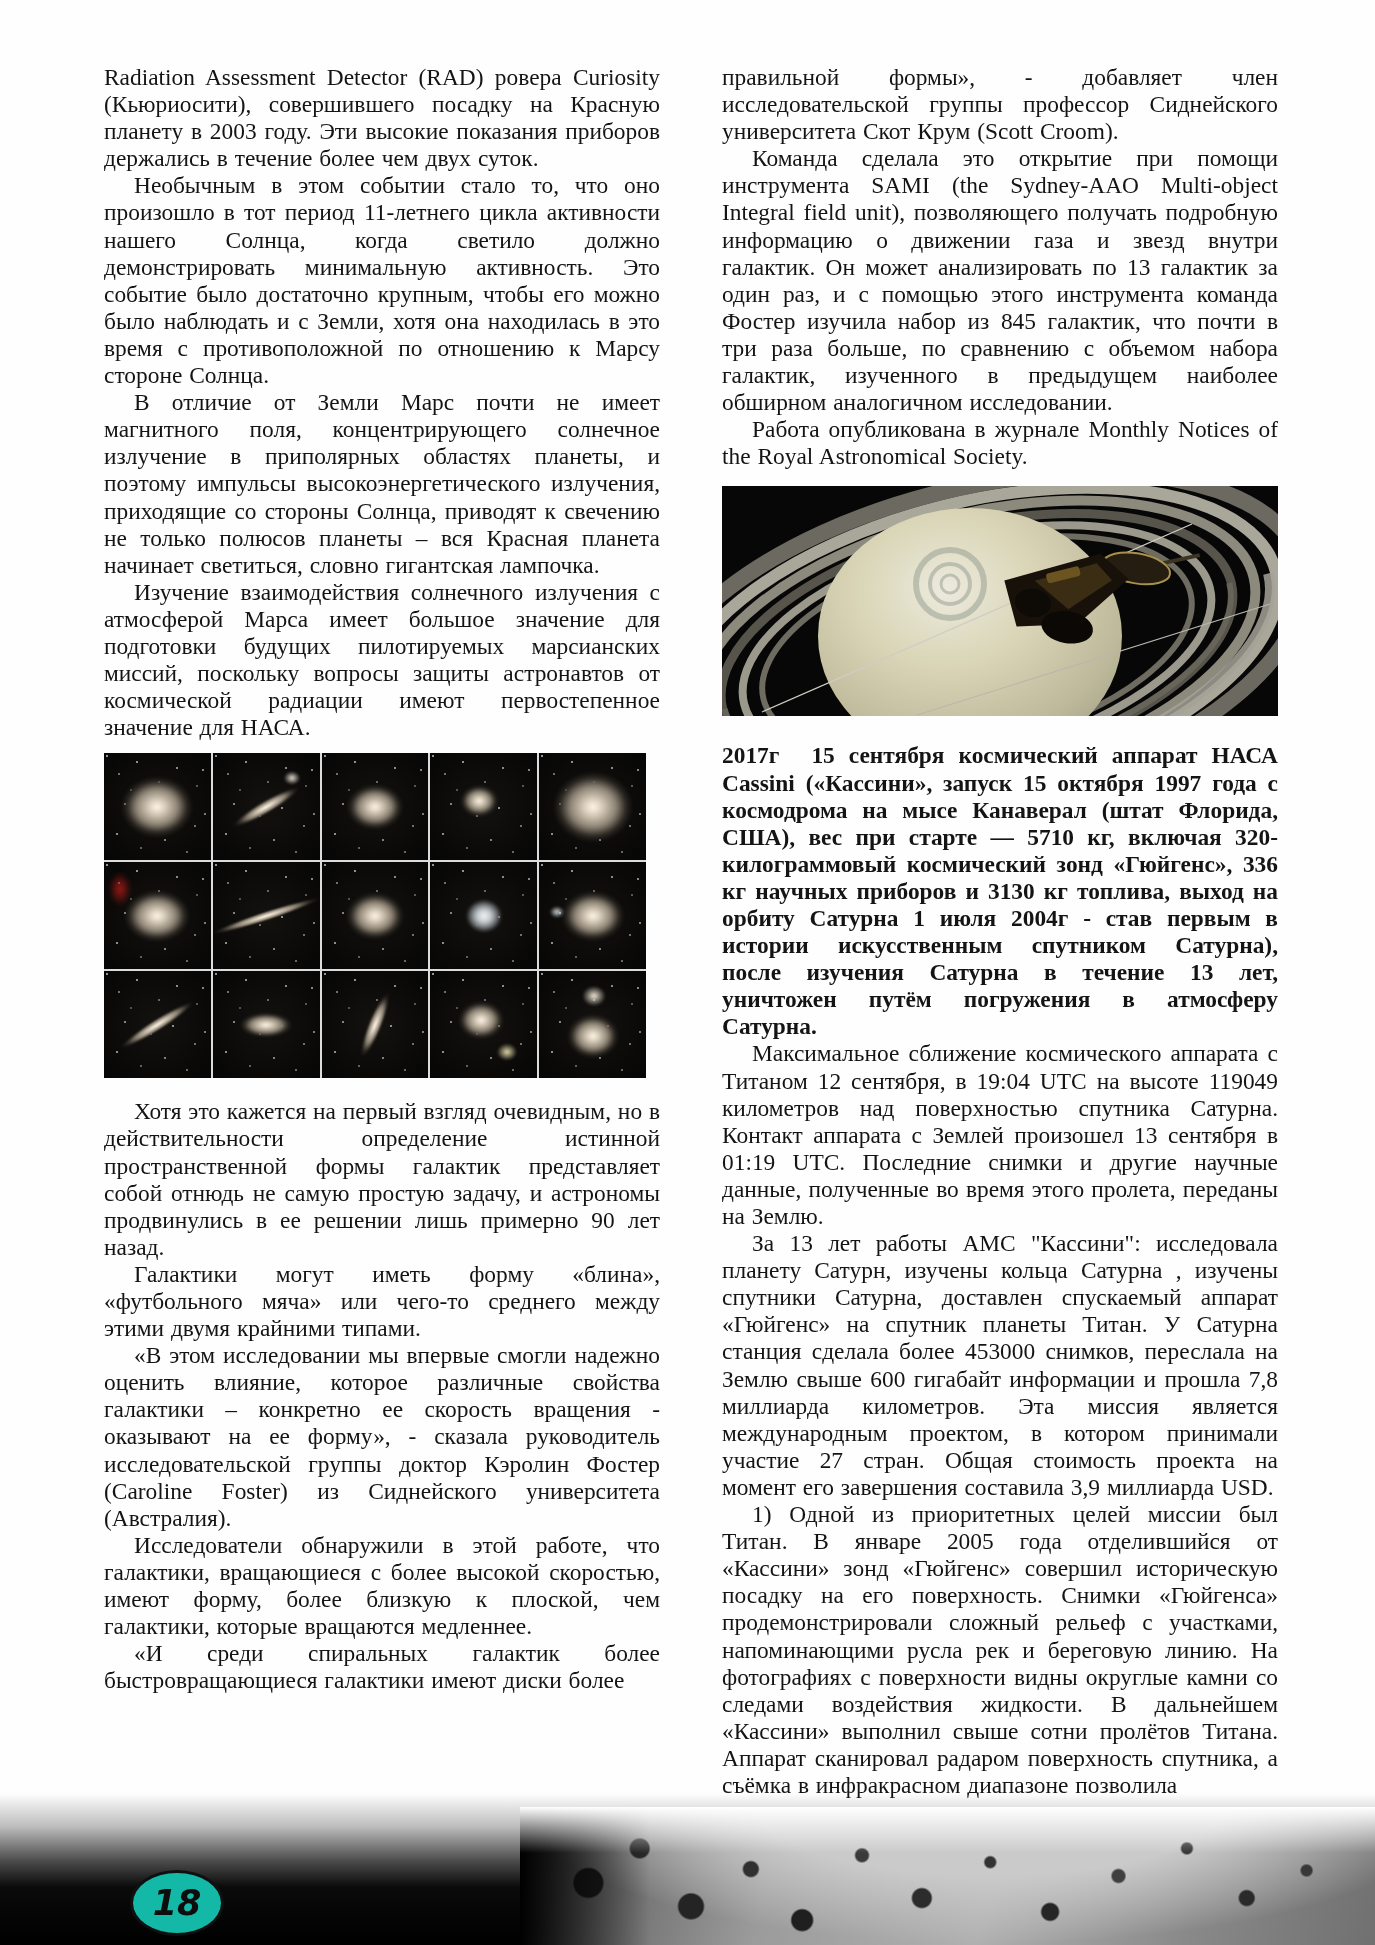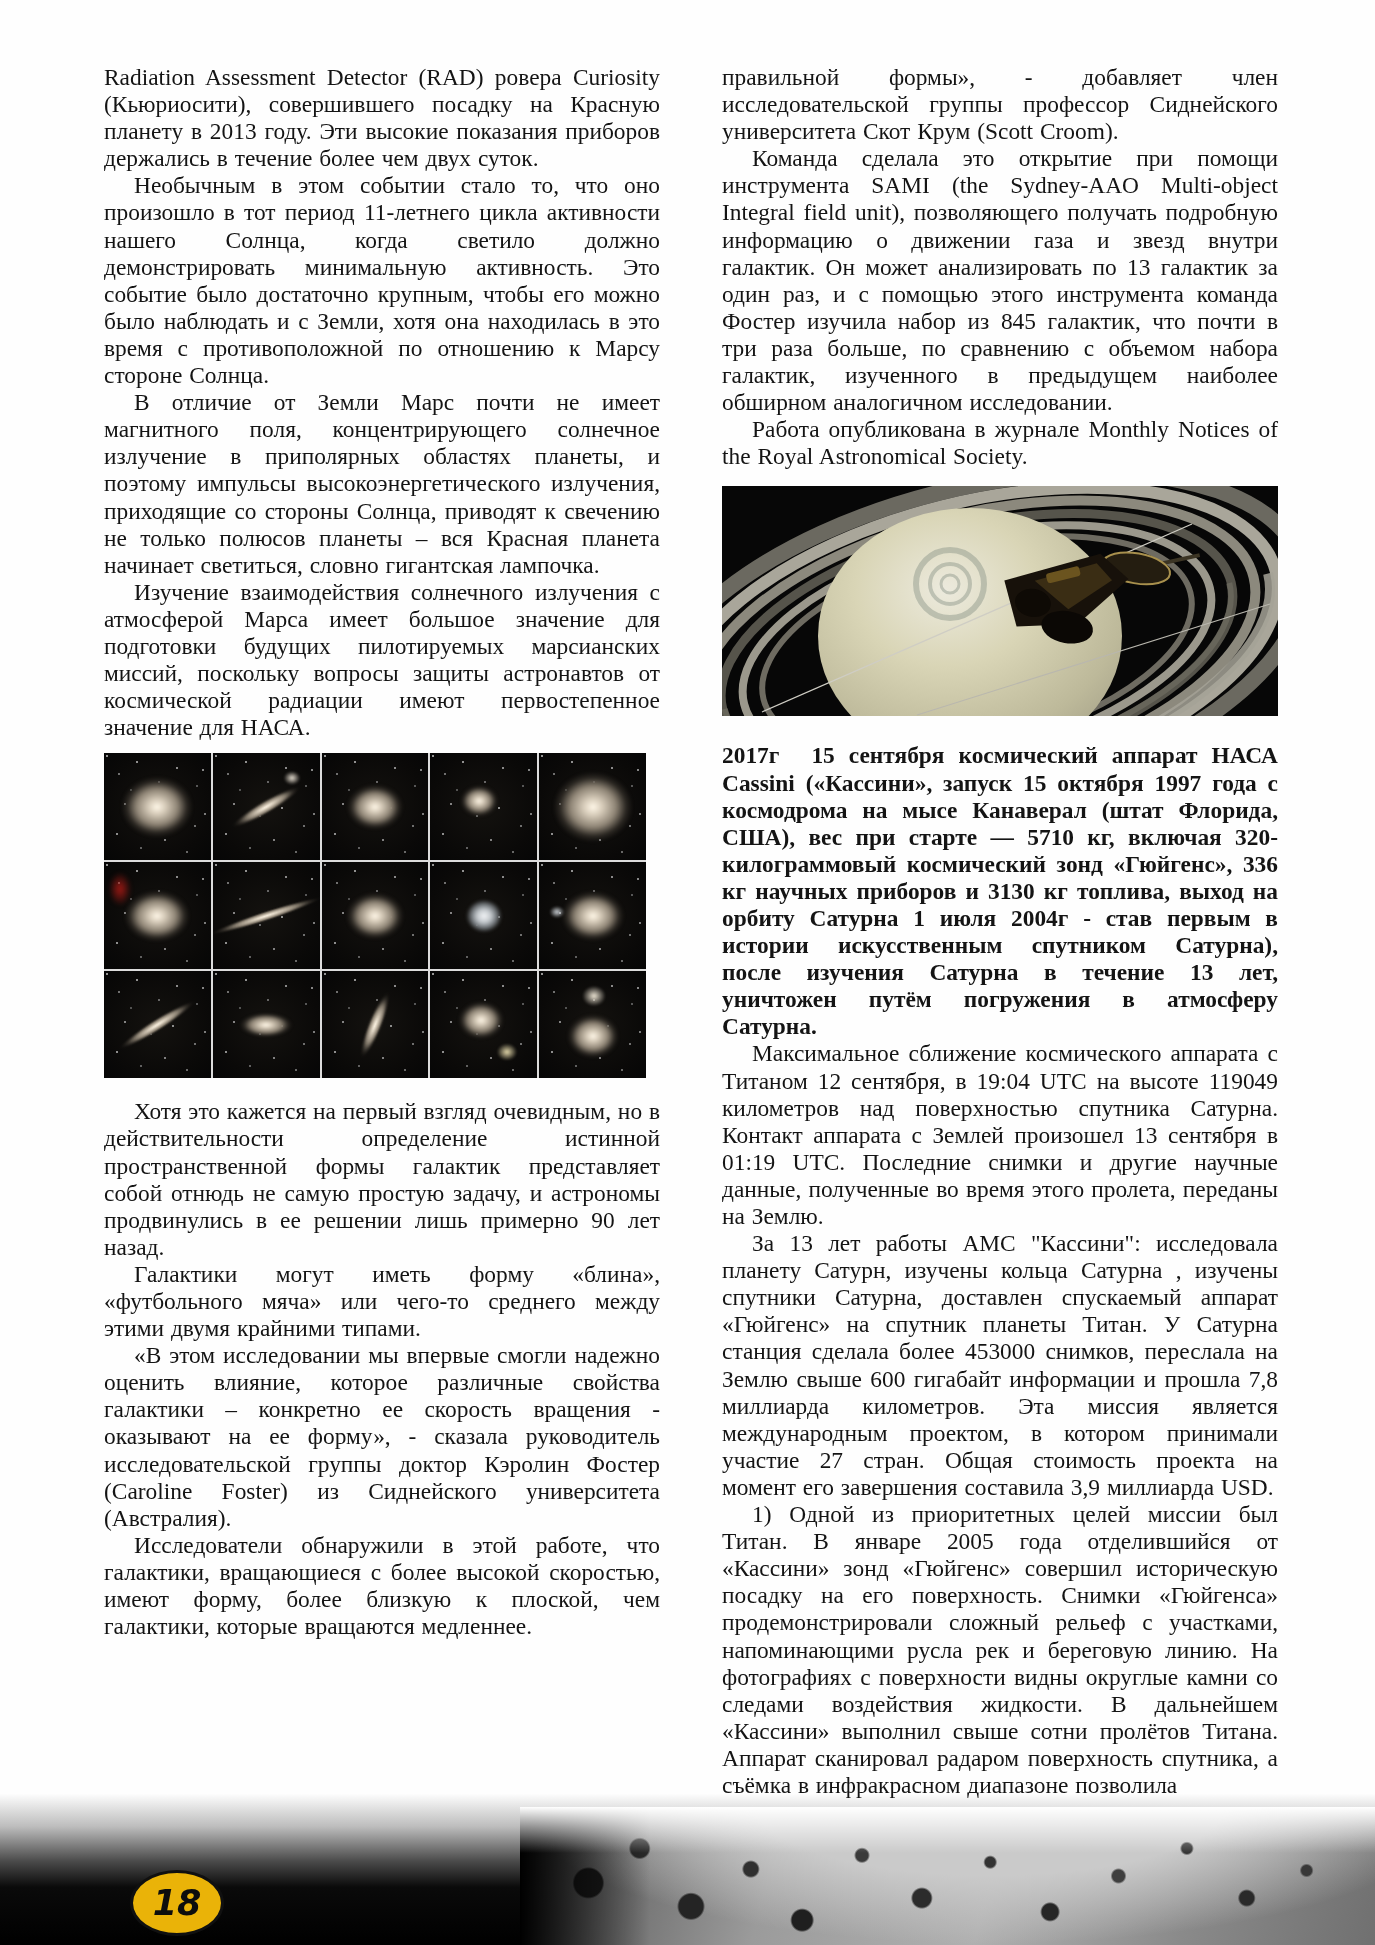--- a/index.html
+++ b/index.html
@@ -79,42 +79,42 @@
        radial-gradient(circle at 85% 66%, #2a2a2a 0 7px, rgba(0,0,0,0) 9px),
        radial-gradient(circle at 92% 46%, #383838 0 5px, rgba(0,0,0,0) 7px),
        radial-gradient(ellipse at 55% 0%, #cacaca 0 35%, rgba(0,0,0,0) 70%),
        linear-gradient(105deg,#4a4a4a 0%,#9b9b9b 30%,#b0b0b0 55%,#8a8a8a 78%,#707070 100%);}
   .moon-top-fade{position:absolute;left:0;right:0;top:0;height:46px;
         background:linear-gradient(180deg,rgba(255,255,255,1) 0%,rgba(255,255,255,0) 100%);}
   .moon-left-fade{position:absolute;left:0;top:0;bottom:0;width:130px;
         background:linear-gradient(90deg,rgba(0,0,0,1) 0%,rgba(0,0,0,0) 100%);}
 
   .page-badge{position:absolute;left:130px;top:1870px;width:88px;height:60px;z-index:3;
-     background:#eab308;border:3px solid #101010;border-radius:50%;
+     background:#14b8a6;border:3px solid #101010;border-radius:50%;
      display:flex;align-items:center;justify-content:center;
      font-family:"DejaVu Sans", sans-serif;font-style:italic;font-weight:bold;font-size:35px;color:#0d0d0d;}
 </style>
 </head>
 <body>
 
 <div class="page">
 
   <div class="band">
     <div class="moon">
       <div class="moon-left-fade"></div>
       <div class="moon-top-fade"></div>
     </div>
   </div>
 
   <div class="page-badge">
     <span>18</span>
   </div>
 
   <div class="col col-left">
-    <p>Radiation Assessment Detector (RAD) ровера Curiosity (Кьюриосити), совершившего посадку на Красную планету в 2013 году. Эти высокие показания приборов держались в течение более чем двух суток.</p>
+    <p>Radiation Assessment Detector (RAD) ровера Curiosity (Кьюриосити), совершившего посадку на Красную планету в 2003 году. Эти высокие показания приборов держались в течение более чем двух суток.</p>
     <p class="ind">Необычным в этом событии стало то, что оно произошло в тот период 11-летнего цикла активности нашего Солнца, когда светило должно демонстрировать минимальную активность. Это событие было достаточно крупным, чтобы его можно было наблюдать и с Земли, хотя она находилась в это время с противоположной по отношению к Марсу стороне Солнца.</p>
     <p class="ind">В отличие от Земли Марс почти не имеет магнитного поля, концентрирующего солнечное излучение в приполярных областях планеты, и поэтому импульсы высокоэнергетического излучения, приходящие со стороны Солнца, приводят к свечению не только полюсов планеты – вся Красная планета начинает светиться, словно гигантская лампочка.</p>
     <p class="ind">Изучение взаимодействия солнечного излучения с атмосферой Марса имеет большое значение для подготовки будущих пилотируемых марсианских миссий, поскольку вопросы защиты астронавтов от космической радиации имеют первостепенное значение для НАСА.</p>
 
     <div class="galaxy-fig">
       <div class="gcell">
           <div class="gal"></div>
         </div>
       <div class="gcell">
           <div class="gal"></div>
@@ -157,20 +157,21 @@
         </div>
       <div class="gcell">
           <div class="gal"></div>
         </div>
     </div>
 
     <p class="ind">Хотя это кажется на первый взгляд очевидным, но в действительности определение истинной пространственной формы галактик представляет собой отнюдь не самую простую задачу, и астрономы продвинулись в ее решении лишь примерно 90 лет назад.</p>
     <p class="ind">Галактики могут иметь форму «блина», «футбольного мяча» или чего-то среднего между этими двумя крайними типами.</p>
     <p class="ind">«В этом исследовании мы впервые смогли надежно оценить влияние, которое различные свойства галактики – конкретно ее скорость вращения - оказывают на ее форму», - сказала руководитель исследовательской группы доктор Кэролин Фостер (Caroline Foster) из Сиднейского университета (Австралия).</p>
     <p class="ind">Исследователи обнаружили в этой работе, что галактики, вращающиеся с более высокой скоростью, имеют форму, более близкую к плоской, чем галактики, которые вращаются медленнее.</p>
+    <p class="ind">«И среди спиральных галактик более быстровращающиеся галактики имеют диски более</p>
   </div>
 
   <div class="col col-right">
     <p>правильной формы», - добавляет член исследовательской группы профессор Сиднейского университета Скот Крум (Scott Croom).</p>
     <p class="ind">Команда сделала это открытие при помощи инструмента SAMI (the Sydney-AAO Multi-object Integral field unit), позволяющего получать подробную информацию о движении газа и звезд внутри галактик. Он может анализировать по 13 галактик за один раз, и с помощью этого инструмента команда Фостер изучила набор из 845 галактик, что почти в три раза больше, по сравнению с объемом набора галактик, изученного в предыдущем наиболее обширном аналогичном исследовании.</p>
     <p class="ind">Работа опубликована в журнале Monthly Notices of the Royal Astronomical Society.</p>
 
     <svg class="cassini-fig" viewBox="0 0 556 230" xmlns="http://www.w3.org/2000/svg">
       <defs>
         <radialGradient id="satg" cx="0.42" cy="0.32" r="0.85">

